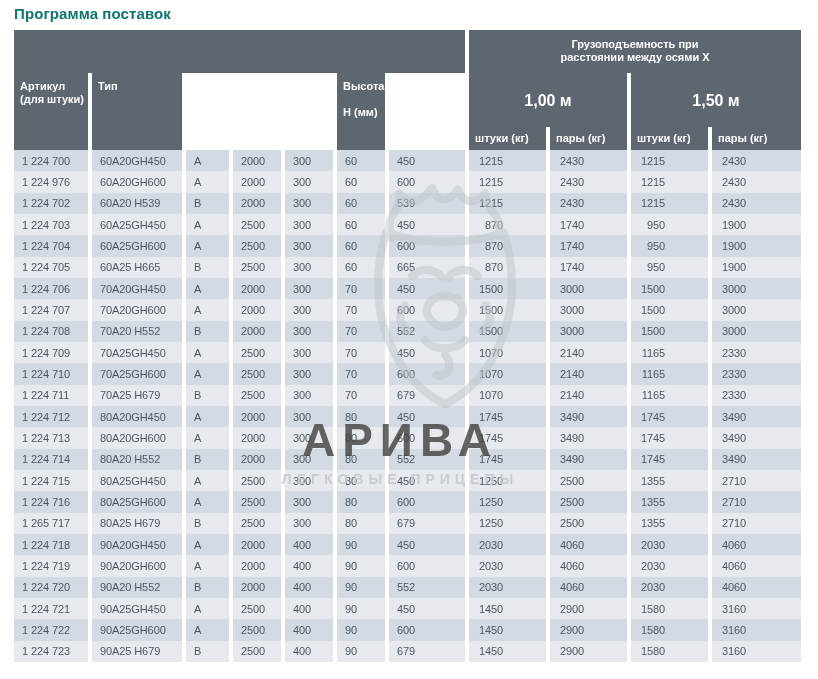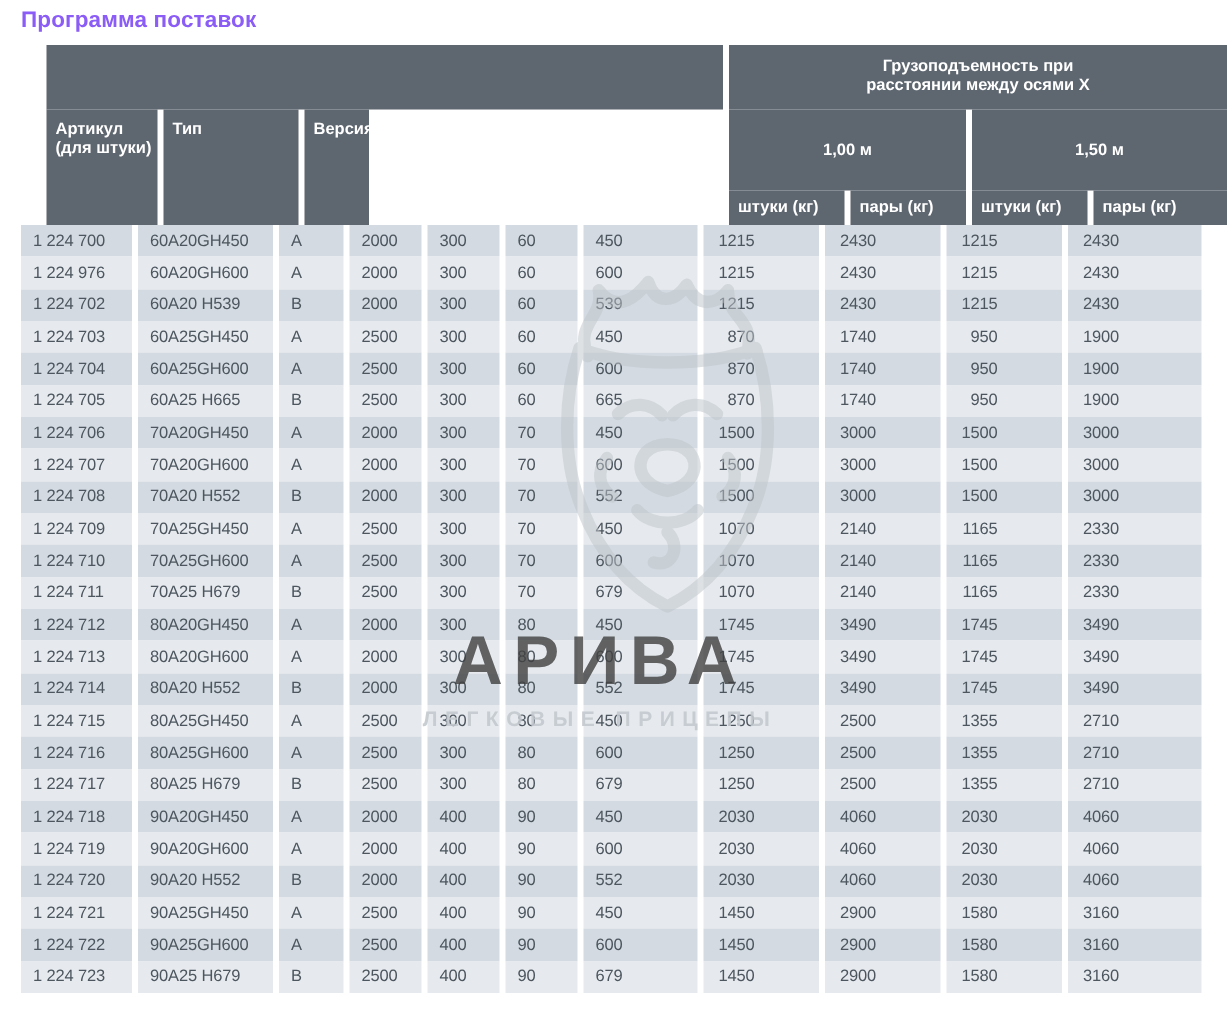--- a/index.html
+++ b/index.html
@@ -2,39 +2,39 @@
 <html><head>
 <meta charset="utf-8">
 <style>
   html,body{margin:0;padding:0;}
   body{
     width:818px;height:679px;background:#ffffff;position:relative;overflow:hidden;
     font-family:"Liberation Sans","DejaVu Sans",sans-serif;
   }
   .title{
     position:absolute;left:14px;top:5px;
-    font-size:15px;font-weight:bold;color:#8b5cf6;letter-spacing:.1px;
+    font-size:15px;font-weight:bold;color:#0f766e;letter-spacing:.1px;
   }
   .tablewrap{position:absolute;left:14px;top:30px;width:787px;}
   .grid{
     display:grid;
     grid-template-columns:74px 90px 43px 48px 48px 48px 76px 77px 77px 77px 89px;
     column-gap:4px;row-gap:0;
   }
-  .header{grid-template-rows:43px 54px 23px;margin-left:17px;}
+  .header{grid-template-rows:43px 54px 23px;}
   .hc{background:#5e6670;color:#ffffff;font-weight:bold;font-size:11px;line-height:13px;}
   .span7{grid-column:1 / span 7;grid-row:1;}
   .group{
     grid-column:8 / span 4;grid-row:1;
     text-align:center;white-space:pre-line;padding-top:8px;font-size:11px;line-height:13px;
   }
   .col{grid-row:2 / span 2;padding:7px 2px 0 6px;white-space:pre-line;}
   .c1{grid-column:1}.c2{grid-column:2}.c3{grid-column:3}.c4{grid-column:4}
   .c5{grid-column:5}.c6{grid-column:6}.c7{grid-column:7}
-  .axle{grid-row:2;display:flex;align-items:center;justify-content:center;font-size:11px;}
+  .axle{grid-row:2;display:flex;align-items:center;justify-content:center;font-size:16px;}
   .a1{grid-column:8 / span 2}.a2{grid-column:10 / span 2}
   .sub{grid-row:3;display:flex;align-items:center;padding-left:6px;text-align:center;}
   .s1{grid-column:8}.s2{grid-column:9}.s3{grid-column:10}.s4{grid-column:11}
   .body{grid-auto-rows:21.333px;}
   .cell{
     display:flex;align-items:center;padding-left:8px;
     font-size:11px;color:#4d565f;letter-spacing:-.1px;overflow:hidden;white-space:nowrap;
   }
   .cell.odd{background:#d3dae1;}
   .cell.even{background:#e6eaee;}
@@ -61,21 +61,23 @@
 <div class="tablewrap">
 
   <div class="grid header">
     <div class="hc span7"></div>
     <div class="hc group">Грузоподъемность при
 расстоянии между осями X</div>
 
     <div class="hc col c1">Артикул
 (для штуки)</div>
     <div class="hc col c2">Тип</div>
-    <div class="hc col c3">Версия</div>
+    <div class="hc col c6">Высота
+
+H (мм)</div>
 
     <div class="hc axle a1">1,00 м</div>
     <div class="hc axle a2">1,50 м</div>
 
     <div class="hc sub s1">штуки (кг)</div>
     <div class="hc sub s2">пары (кг)</div>
     <div class="hc sub s3">штуки (кг)</div>
     <div class="hc sub s4">пары (кг)</div>
   </div>
 
@@ -396,21 +398,21 @@
       </div>
       <div class="cell odd">
         <span class="num">2500</span>
       </div>
       <div class="cell odd">
         <span class="num">1355</span>
       </div>
       <div class="cell odd">
         <span class="num">2710</span>
       </div>
-      <div class="cell even">1 224 717</div>
+      <div class="cell even">1 265 717</div>
       <div class="cell even">80A25 H679</div>
       <div class="cell even">B</div>
       <div class="cell even">2500</div>
       <div class="cell even">300</div>
       <div class="cell even">80</div>
       <div class="cell even">679</div>
       <div class="cell even">
         <span class="num">1250</span>
       </div>
       <div class="cell even">

